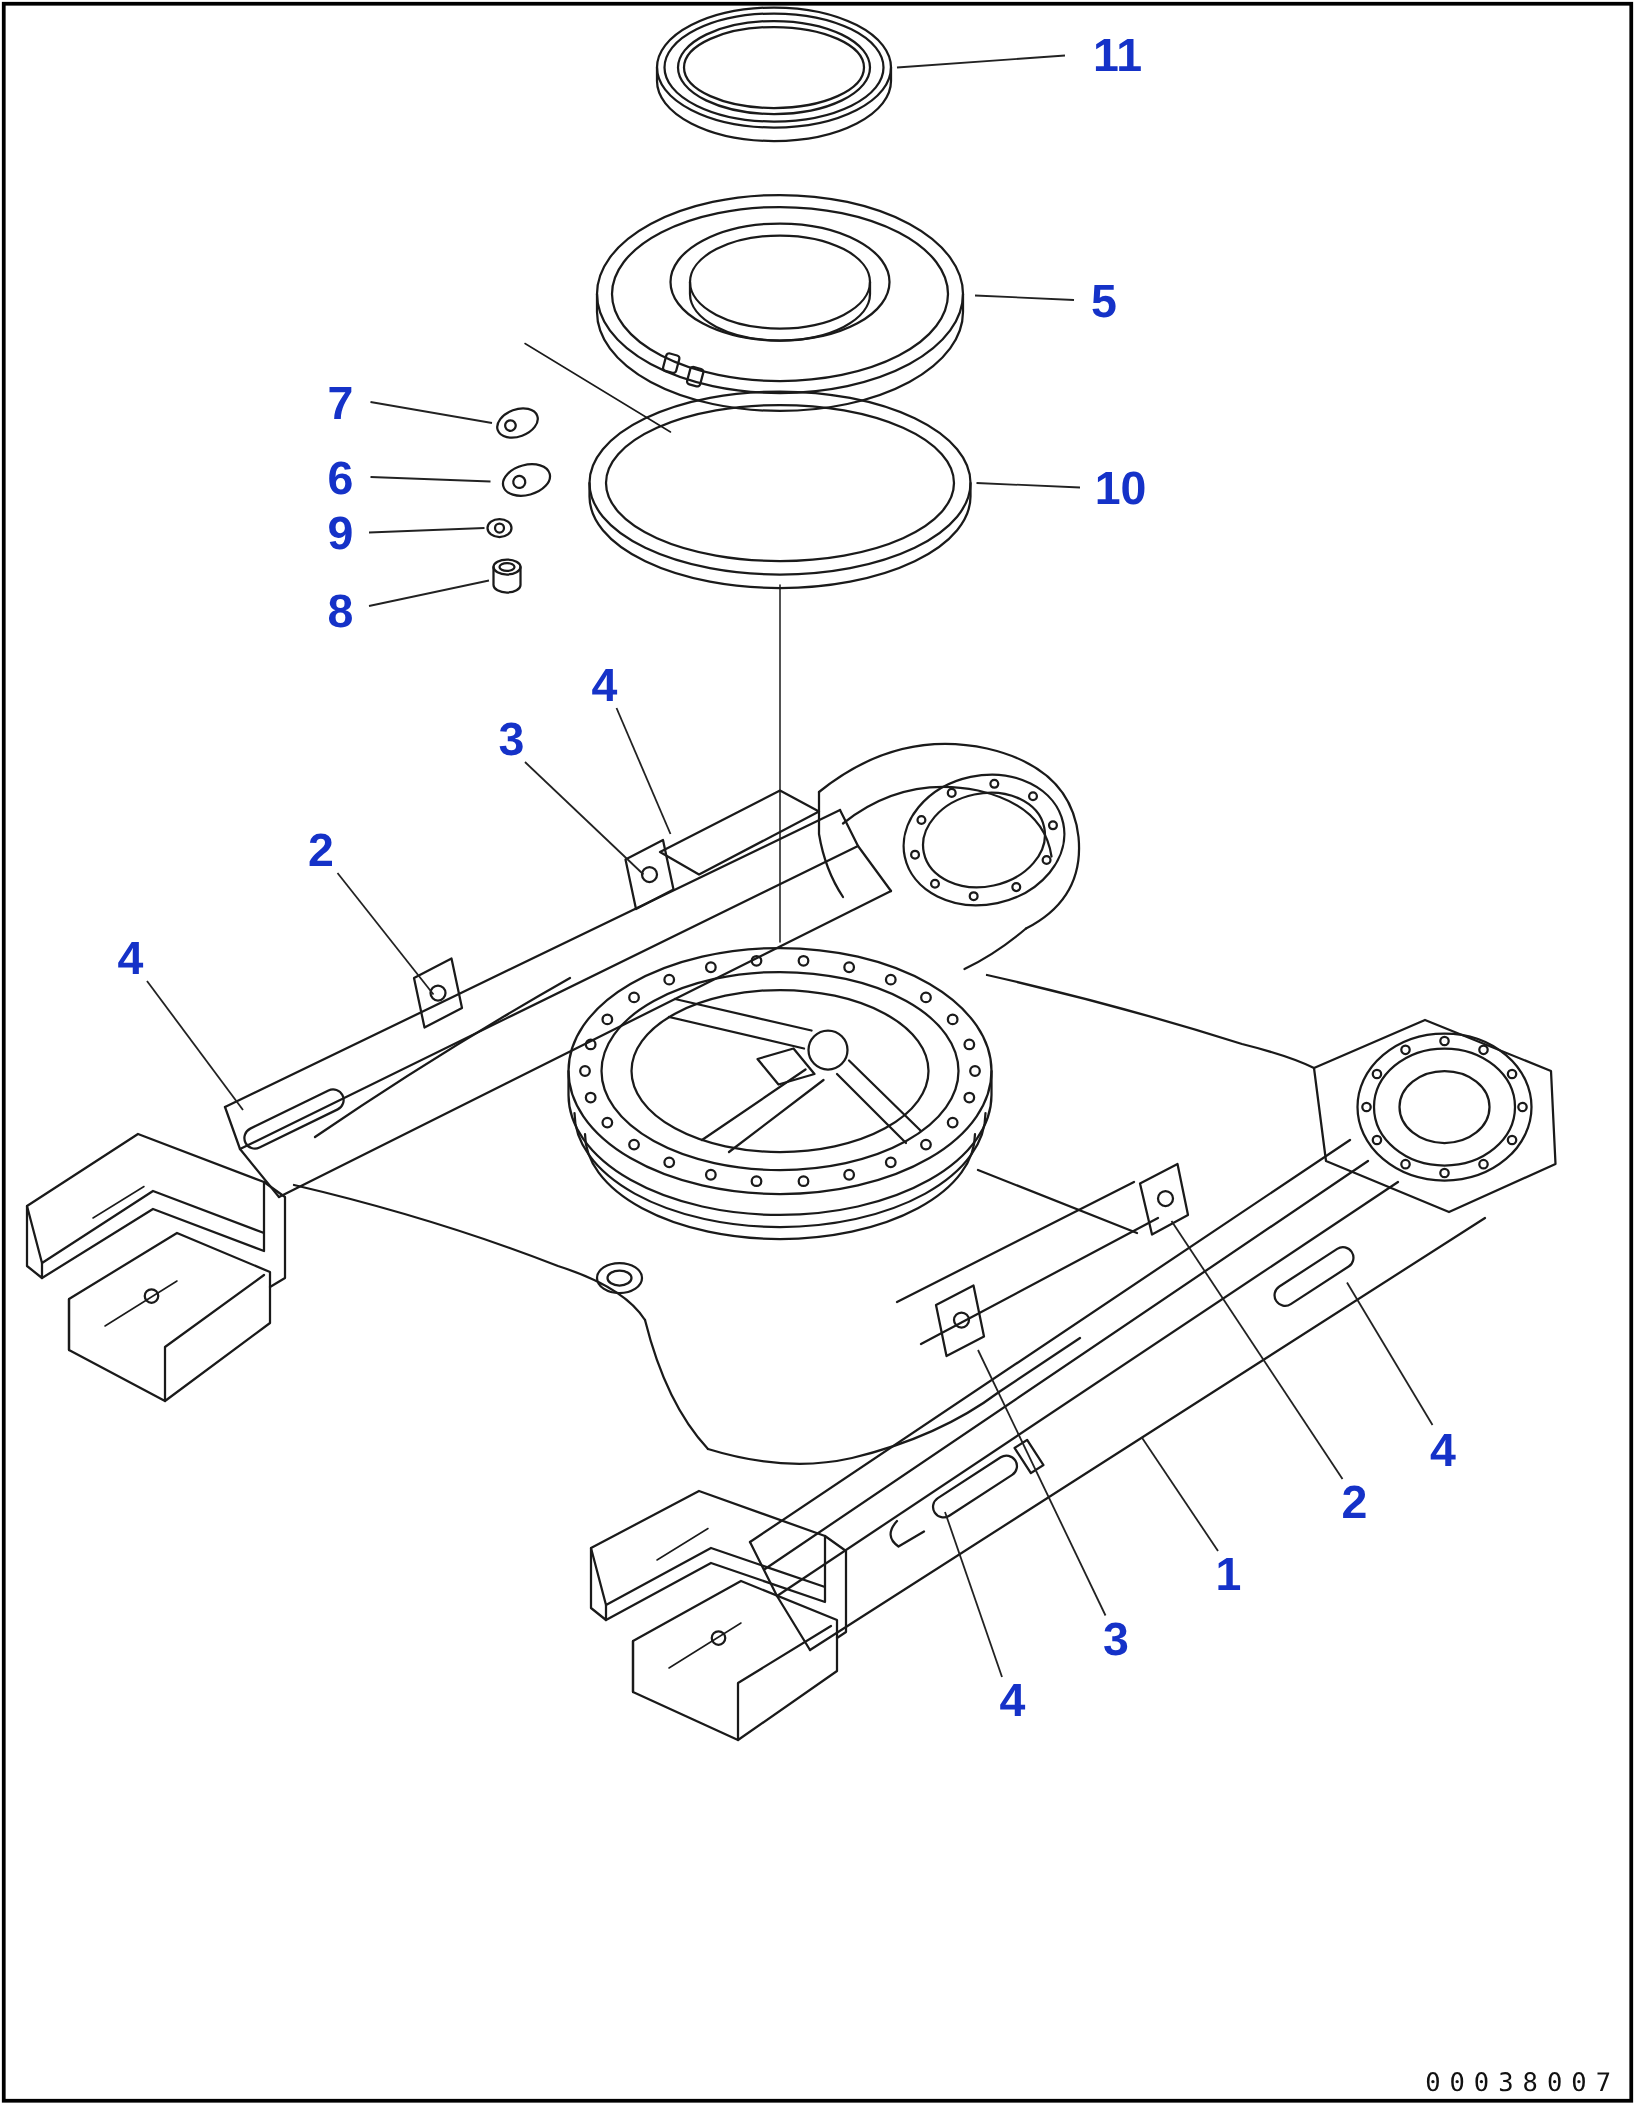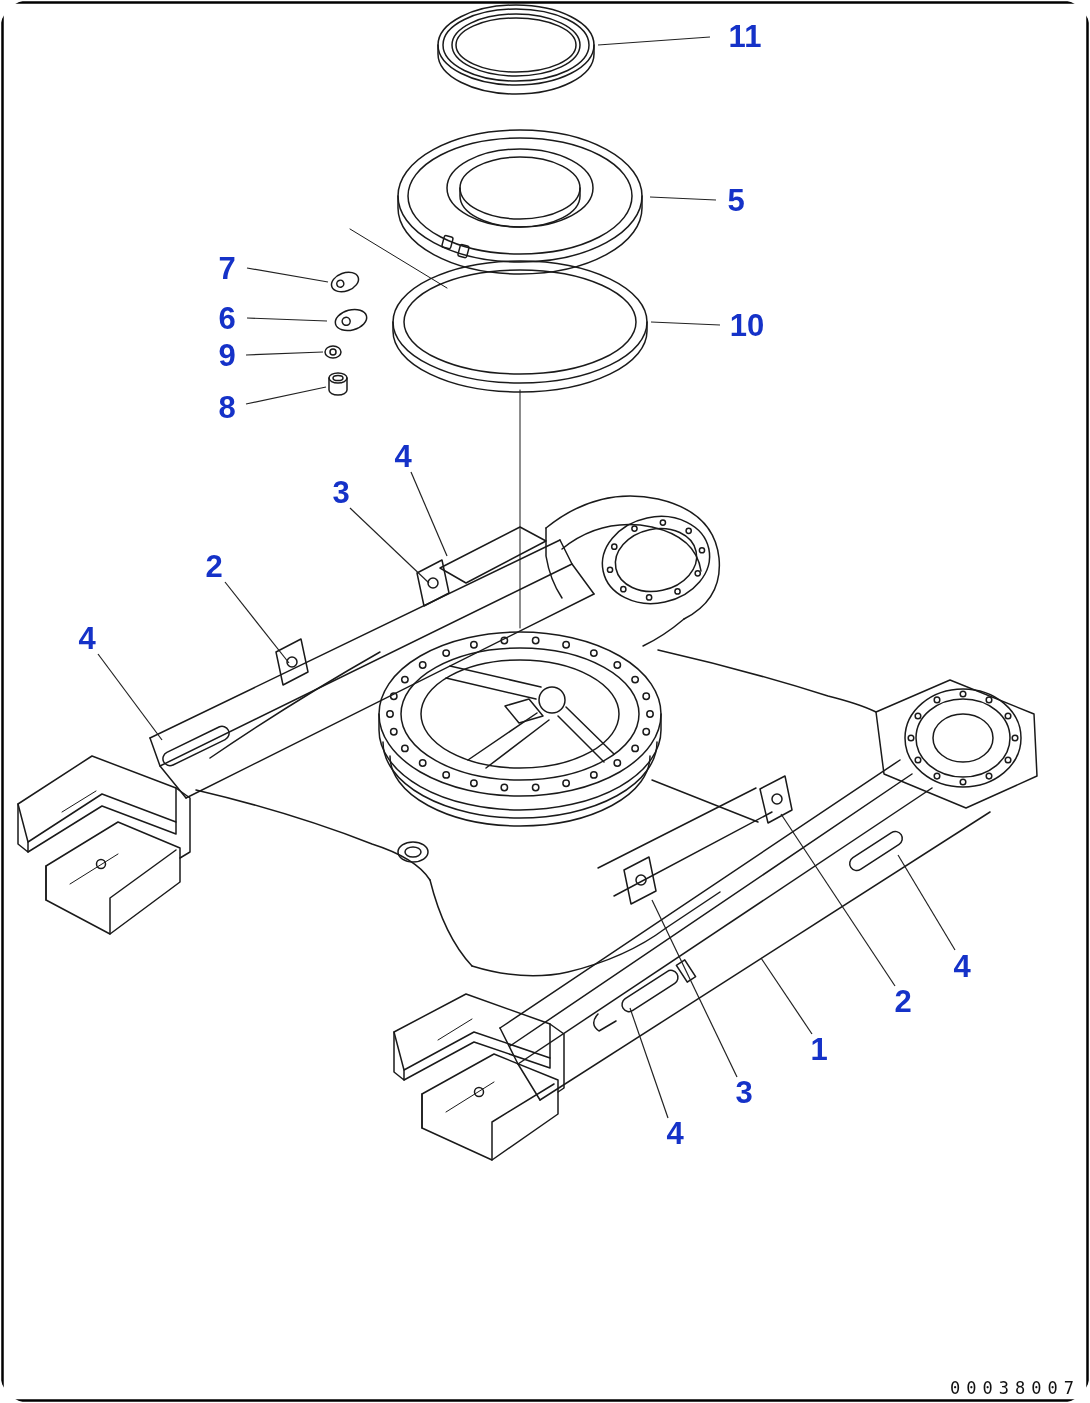--- a/index.html
+++ b/index.html
@@ -3,21 +3,21 @@
 <meta charset="utf-8">
 <style>
   html,body{margin:0;padding:0;background:#fff;}
   :root{
     --line:#1a1a1a;
     --callout:#1532c8;
     --leader:#222222;
     --border:#000000;
     --bg:#ffffff;
   }
-  .sheet{position:relative;width:1090px;height:1403px;background:var(--bg);overflow:hidden;border-radius:30px;}
+  .sheet{position:relative;width:1090px;height:1403px;background:var(--bg);overflow:hidden;}
   svg{display:block;}
   .border{fill:none;stroke:var(--border);stroke-width:2.5;}
   #linework{stroke:var(--line);fill:none;stroke-width:1.5;stroke-linecap:round;stroke-linejoin:round;}
   #linework .thin{stroke-width:1;}
   #leaders polyline{stroke:var(--leader);stroke-width:1.2;fill:none;}
   #callout-labels text{
     fill:var(--callout);
     font:700 31px "Liberation Sans", sans-serif;
     text-anchor:middle;
   }

